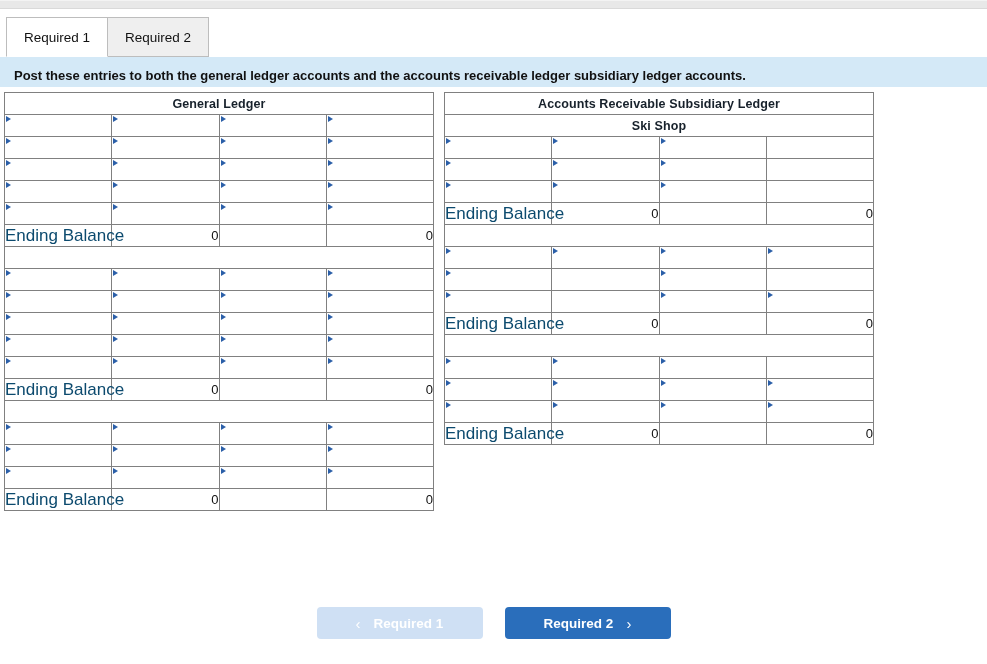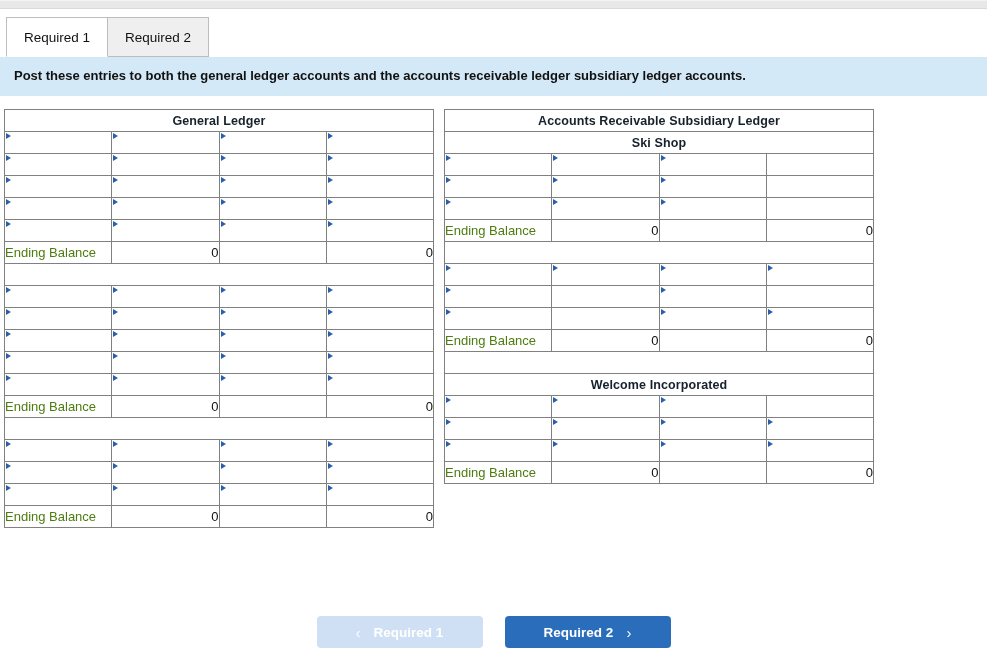--- a/index.html
+++ b/index.html
@@ -59,31 +59,31 @@
   }
 
   
   .instruction {
     background: #d4e9f7;
     color: #111;
     font-size: 13px;
     font-weight: bold;
     padding: 11px 14px;
     line-height: 1.2;
-    height: 39px;
+    height: 30px;
   }
 
   
   .ledger-area {
     display: flex;
     padding: 5px 0 0 4px;
     gap: 10px;
     height: 510px;
   }
-  .ledger-col { width: 430px; flex: 0 0 auto; margin-top: 8px; }
+  .ledger-col { width: 430px; flex: 0 0 auto; }
 
   table.ledger {
     width: 100%;
     border-collapse: collapse;
     table-layout: fixed;
     font-size: 12.5px;
   }
   table.ledger td {
     border: 1px solid #808080;
     padding: 0;
@@ -116,22 +116,22 @@
     width: 0; height: 0;
     border-left: 5px solid #2b5fa8;
     border-top: 3.5px solid transparent;
     border-bottom: 3.5px solid transparent;
   }
   td.plain { background: #ffffff; }
 
   
   td.eb-label {
     padding-left: 4px;
-    font-size: 13px;
-    color: #4d7c0f;
+    font-size: 17px;
+    color: #0c4a6e;
     white-space: nowrap;
   }
   td.eb-val {
     text-align: right;
     padding-right: 5px;
     font-size: 13px;
     color: #111;
     border-bottom: 3px double #000000;
     border-top: 1px solid #808080;
   }
@@ -361,23 +361,20 @@
           <tr>
             <td class="eb-label">Ending Balance</td>
             <td class="eb-val">0</td>
             <td class="eb-blank"></td>
             <td class="eb-val">0</td>
           </tr>
           <tr>
             <td class="spacer spacer-tall" colspan="4"></td>
           </tr>
           <tr>
-            <td class="band" colspan="4">Welcome Incorporated</td>
-          </tr>
-          <tr>
             <td class="inp"></td>
             <td class="inp"></td>
             <td class="inp"></td>
             <td class="plain"></td>
           </tr>
           <tr>
             <td class="inp"></td>
             <td class="inp"></td>
             <td class="inp"></td>
             <td class="inp"></td>

